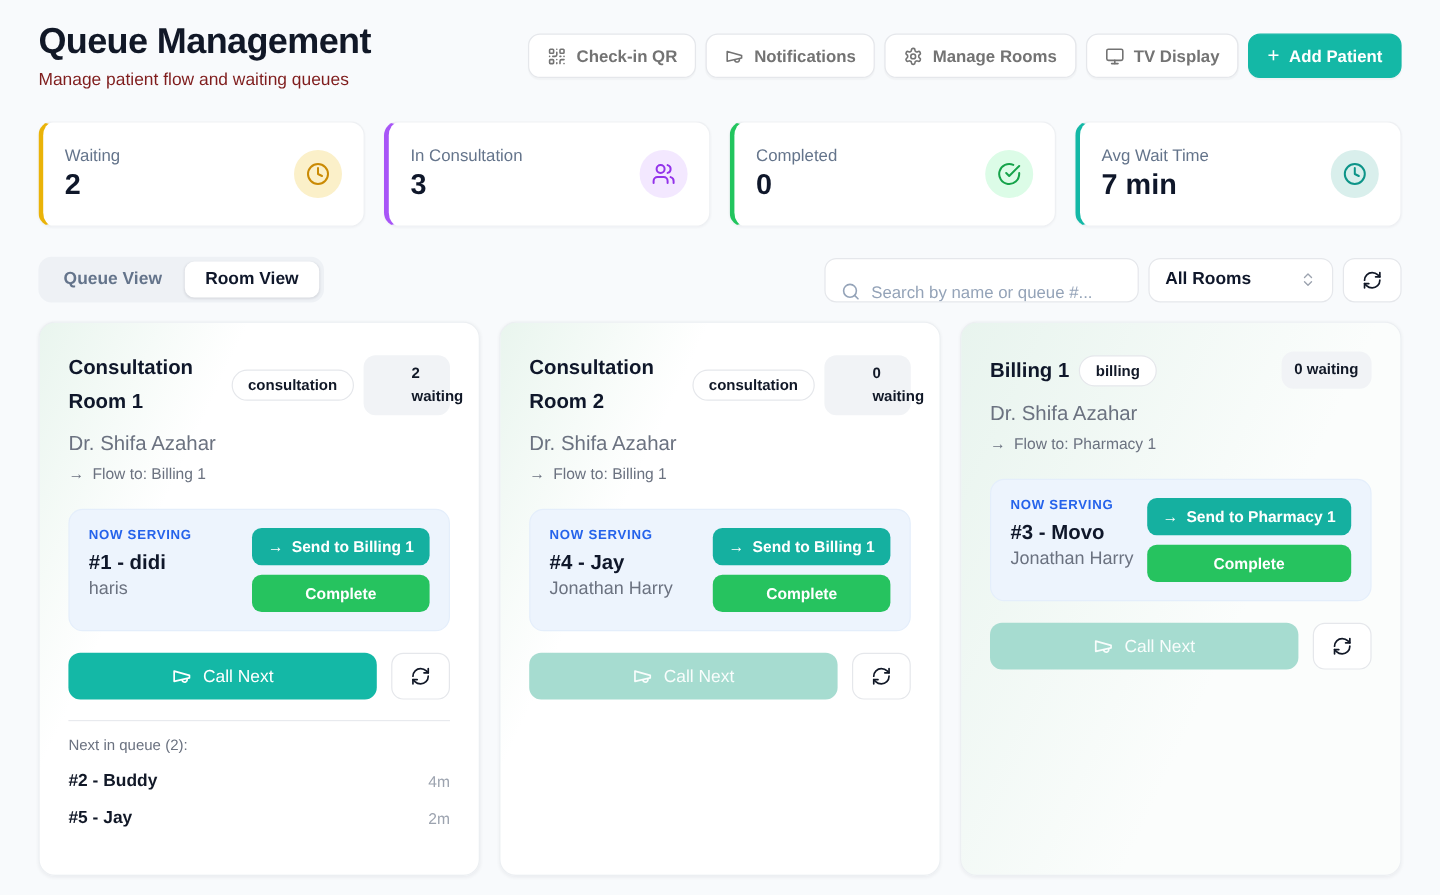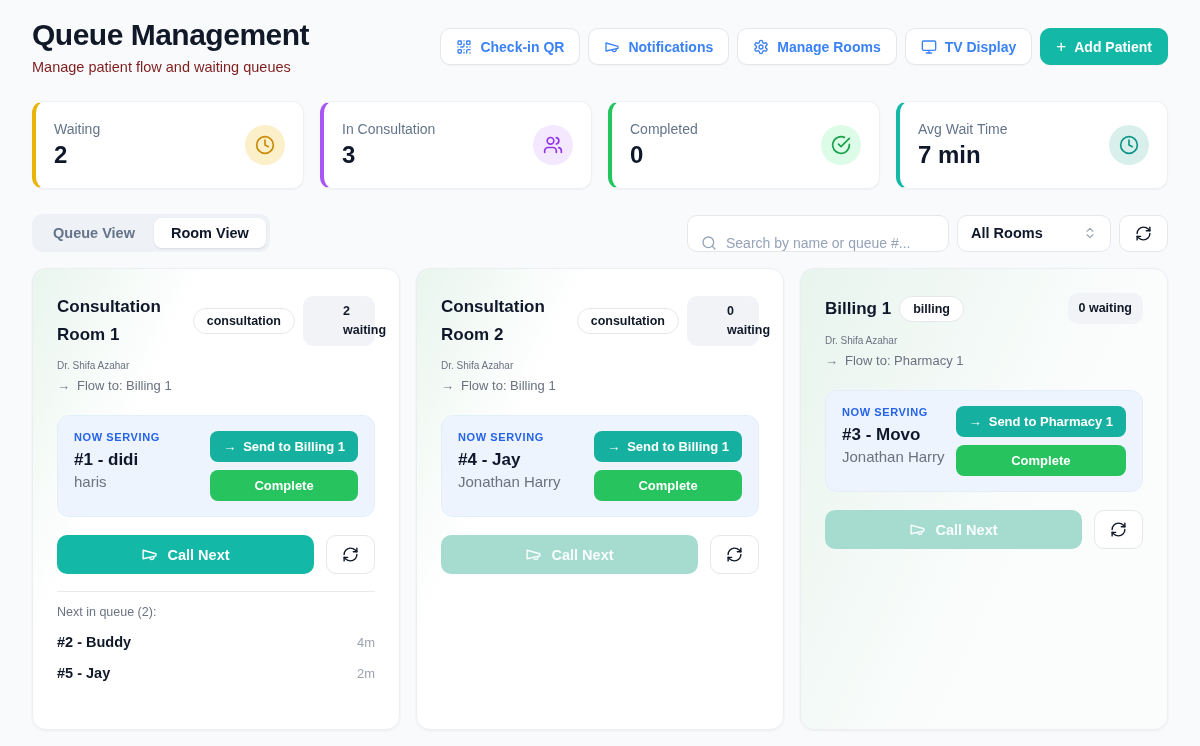--- a/index.html
+++ b/index.html
@@ -15,21 +15,21 @@
 
   
   .header { display:flex; justify-content:space-between; align-items:center; }
   .page-title { font-size:30px; font-weight:800; letter-spacing:-0.5px; color:#111827;text-align:center; }
   .page-subtitle { font-size:14.5px; color:#7f1d1d; margin-top:7px; }
   .header-actions { display:flex; gap:8px; align-items:center; }
   .btn {
     display:inline-flex; align-items:center; gap:8px;
     height:37px; padding:0 15px; border-radius:10px;
     background:#ffffff; border:1px solid #e5e7eb;
-    font-family:inherit; font-size:14px; font-weight:700; color:#3b82f6;
+    font-family:inherit; font-size:14px; font-weight:700; color:#737373;
     cursor:pointer; white-space:nowrap;
     box-shadow:0 1px 1px rgba(16,24,40,.03);
   }
   .btn.primary { background:#14b8a6; border-color:#14b8a6; color:#ffffff; }
   .btn .plus-glyph { font-size:17px; font-weight:400; line-height:1; }
 
   
   .stats { display:grid; grid-template-columns:repeat(4,1fr); gap:16px; margin-top:26px; }
   .stat {
     background:#ffffff; border:1px solid #eef0f3; border-left:4px solid var(--accent);
@@ -96,21 +96,21 @@
   .type-badge {
     background:#ffffff; border:1px solid #e5e7eb; border-radius:999px;
     padding:5px 13px; font-size:12.5px; font-weight:700; color:#111827; flex:none;
   }
   .waiting-badge {
     margin-left:auto; background:#f1f3f6; border-radius:10px;
     padding:6px 11px; font-size:12.5px; font-weight:700; color:#111827;
     line-height:1.55; flex:none;
   }
   .waiting-badge.wrap { max-width:72px; white-space:normal;padding-left:40px; }
-  .room-doctor { margin-top:11px; font-size:10px; color:#6b7280; }
+  .room-doctor { margin-top:11px; font-size:17px; color:#6b7280; }
   .room-flow { margin-top:7px; font-size:13px; color:#6b7280; display:flex; gap:7px; align-items:center; }
   .flow-arrow { font-size:13px; color:#6b7280; }
 
   .serving-box {
     margin-top:22px; background:#edf4fd; border:1px solid #e4eefb; border-radius:12px;
     padding:15px 16px; display:flex; gap:10px;justify-content:center;
   }
   .serving-left { flex:1; min-width:0; }
   .serving-label { font-size:11px; font-weight:800; color:#2563eb; letter-spacing:.6px; }
   .serving-ticket { font-size:17px; font-weight:800; color:#0f172a; margin-top:7px; }
@@ -122,21 +122,21 @@
     display:flex; align-items:center; justify-content:center; gap:7px; cursor:pointer;
     white-space:nowrap;
   }
   .action-btn.send { background:#15b0a0; }
   .action-btn.complete { background:#26c35f; }
 
   .callnext-row { margin-top:18px; display:flex; gap:12px; }
   .callnext-btn {
     flex:1; height:39px; border:none; border-radius:10px;
     background:#14b8a6; color:#ffffff;
-    font-family:inherit; font-size:14.5px; font-weight:700;
+    font-family:inherit; font-size:14.5px; font-weight:400;
     display:flex; align-items:center; justify-content:center; gap:9px; cursor:pointer;text-align:right;
   }
   .callnext-btn.disabled { background:#a6dcd0; color:rgba(255,255,255,.92); cursor:default; }
   .callnext-row .icon-btn { width:49px; height:39px; flex:none; }
 
   .queue-section { margin-top:17px; border-top:1px solid #e8eaee; padding-top:13px; }
   .queue-label { font-size:12.5px; color:#6b7280; }
   .queue-row { display:flex; justify-content:space-between; align-items:center; margin-top:15px; }
   .queue-ticket { font-size:14.5px; font-weight:700; color:#111827; }
   .queue-wait { font-size:13px; color:#9ca3af; }

